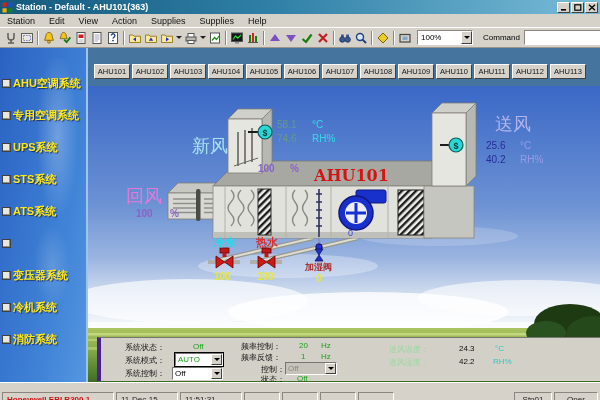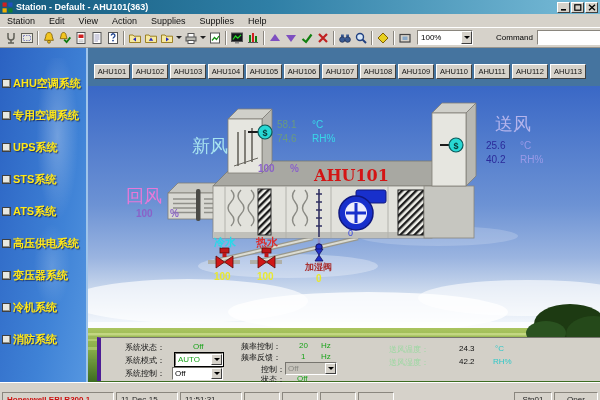--- a/index.html
+++ b/index.html
@@ -31,21 +31,21 @@
   .tcaret::after{content:"";border:3px solid transparent;border-top-color:#222;margin-top:3px;}
   .tsep{width:2px;height:14px;border-left:1px solid #8a867e;border-right:1px solid #fff;
     margin:0 2px;flex:none;}
   .zoom-combo{width:56px;height:15px;background:#fff;border:1px solid;
     border-color:#8a867e #fff #fff #8a867e;display:flex;align-items:center;
     font-size:8px;padding-left:3px;margin-left:4px;flex:none;}
   .combo-arrow{margin-left:auto;width:11px;height:100%;background:#d6d2ca;border:1px solid;
     border-color:#fff #404040 #404040 #fff;display:flex;align-items:center;
     justify-content:center;flex:none;}
   .combo-arrow::after{content:"";border:3px solid transparent;border-top-color:#000;margin-top:3px;}
-  .command-label{font-size:8px;margin:0 4px 0 23px;white-space:nowrap;}
+  .command-label{font-size:8px;margin:0 4px 0 10px;white-space:nowrap;}
   .command-combo{flex:1;height:15px;background:#fff;border:1px solid;
     border-color:#8a867e #fff #fff #8a867e;display:flex;align-items:center;margin-right:2px;}
   .command-input{flex:1;border:none;outline:none;height:11px;font-size:8px;
     font-family:"Liberation Sans",sans-serif;padding:0 2px;min-width:10px;}
 
   
   .body{display:flex;height:334px;}
   .sidebar{width:88px;flex:none;position:relative;padding-top:14px;
     background:linear-gradient(100deg,#2b62c2 0%,#3f82d6 65%,#5596e0 100%);
     border-right:2px solid #9fc4ea;}
@@ -310,21 +310,20 @@
       <div class="side-item">
           <span class="node-icon"></span>
           <span>STS系统</span>
         </div>
       <div class="side-item">
           <span class="node-icon"></span>
           <span>ATS系统</span>
         </div>
       <div class="side-item">
           <span class="node-icon"></span>
-          <span>高压供电系统</span>
         </div>
       <div class="side-item">
           <span class="node-icon"></span>
           <span>变压器系统</span>
         </div>
       <div class="side-item">
           <span class="node-icon"></span>
           <span>冷机系统</span>
         </div>
       <div class="side-item">

